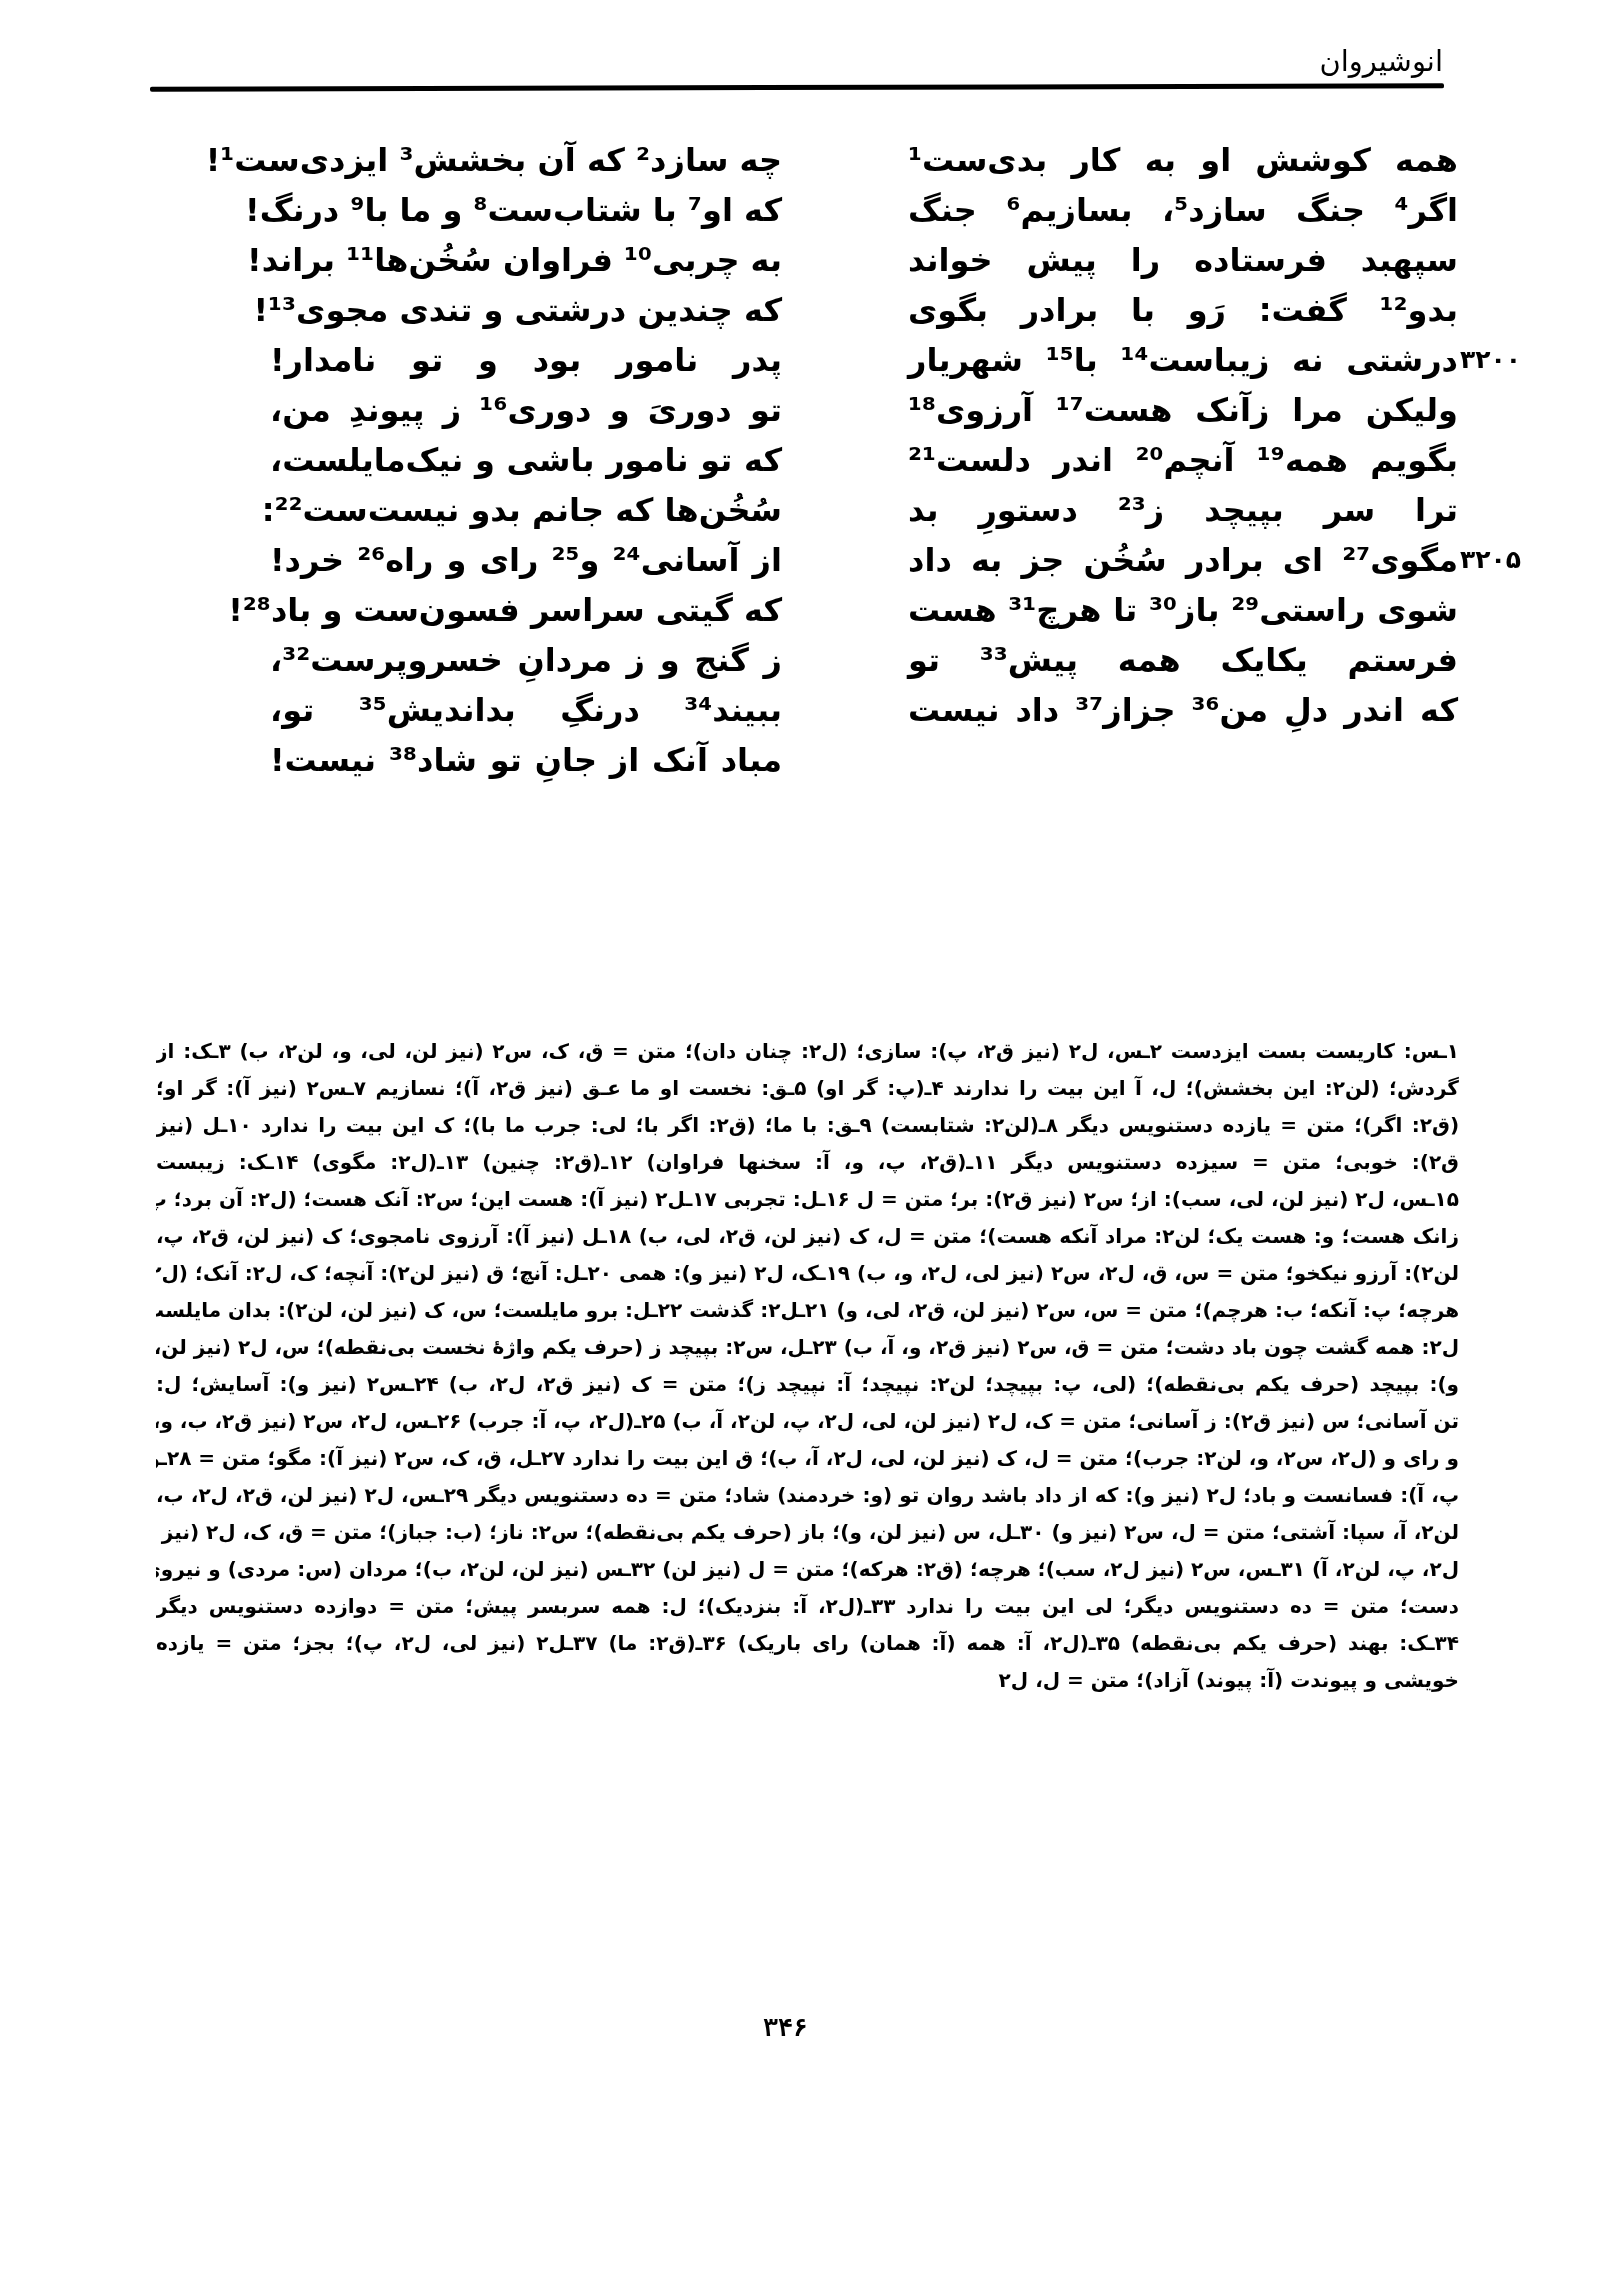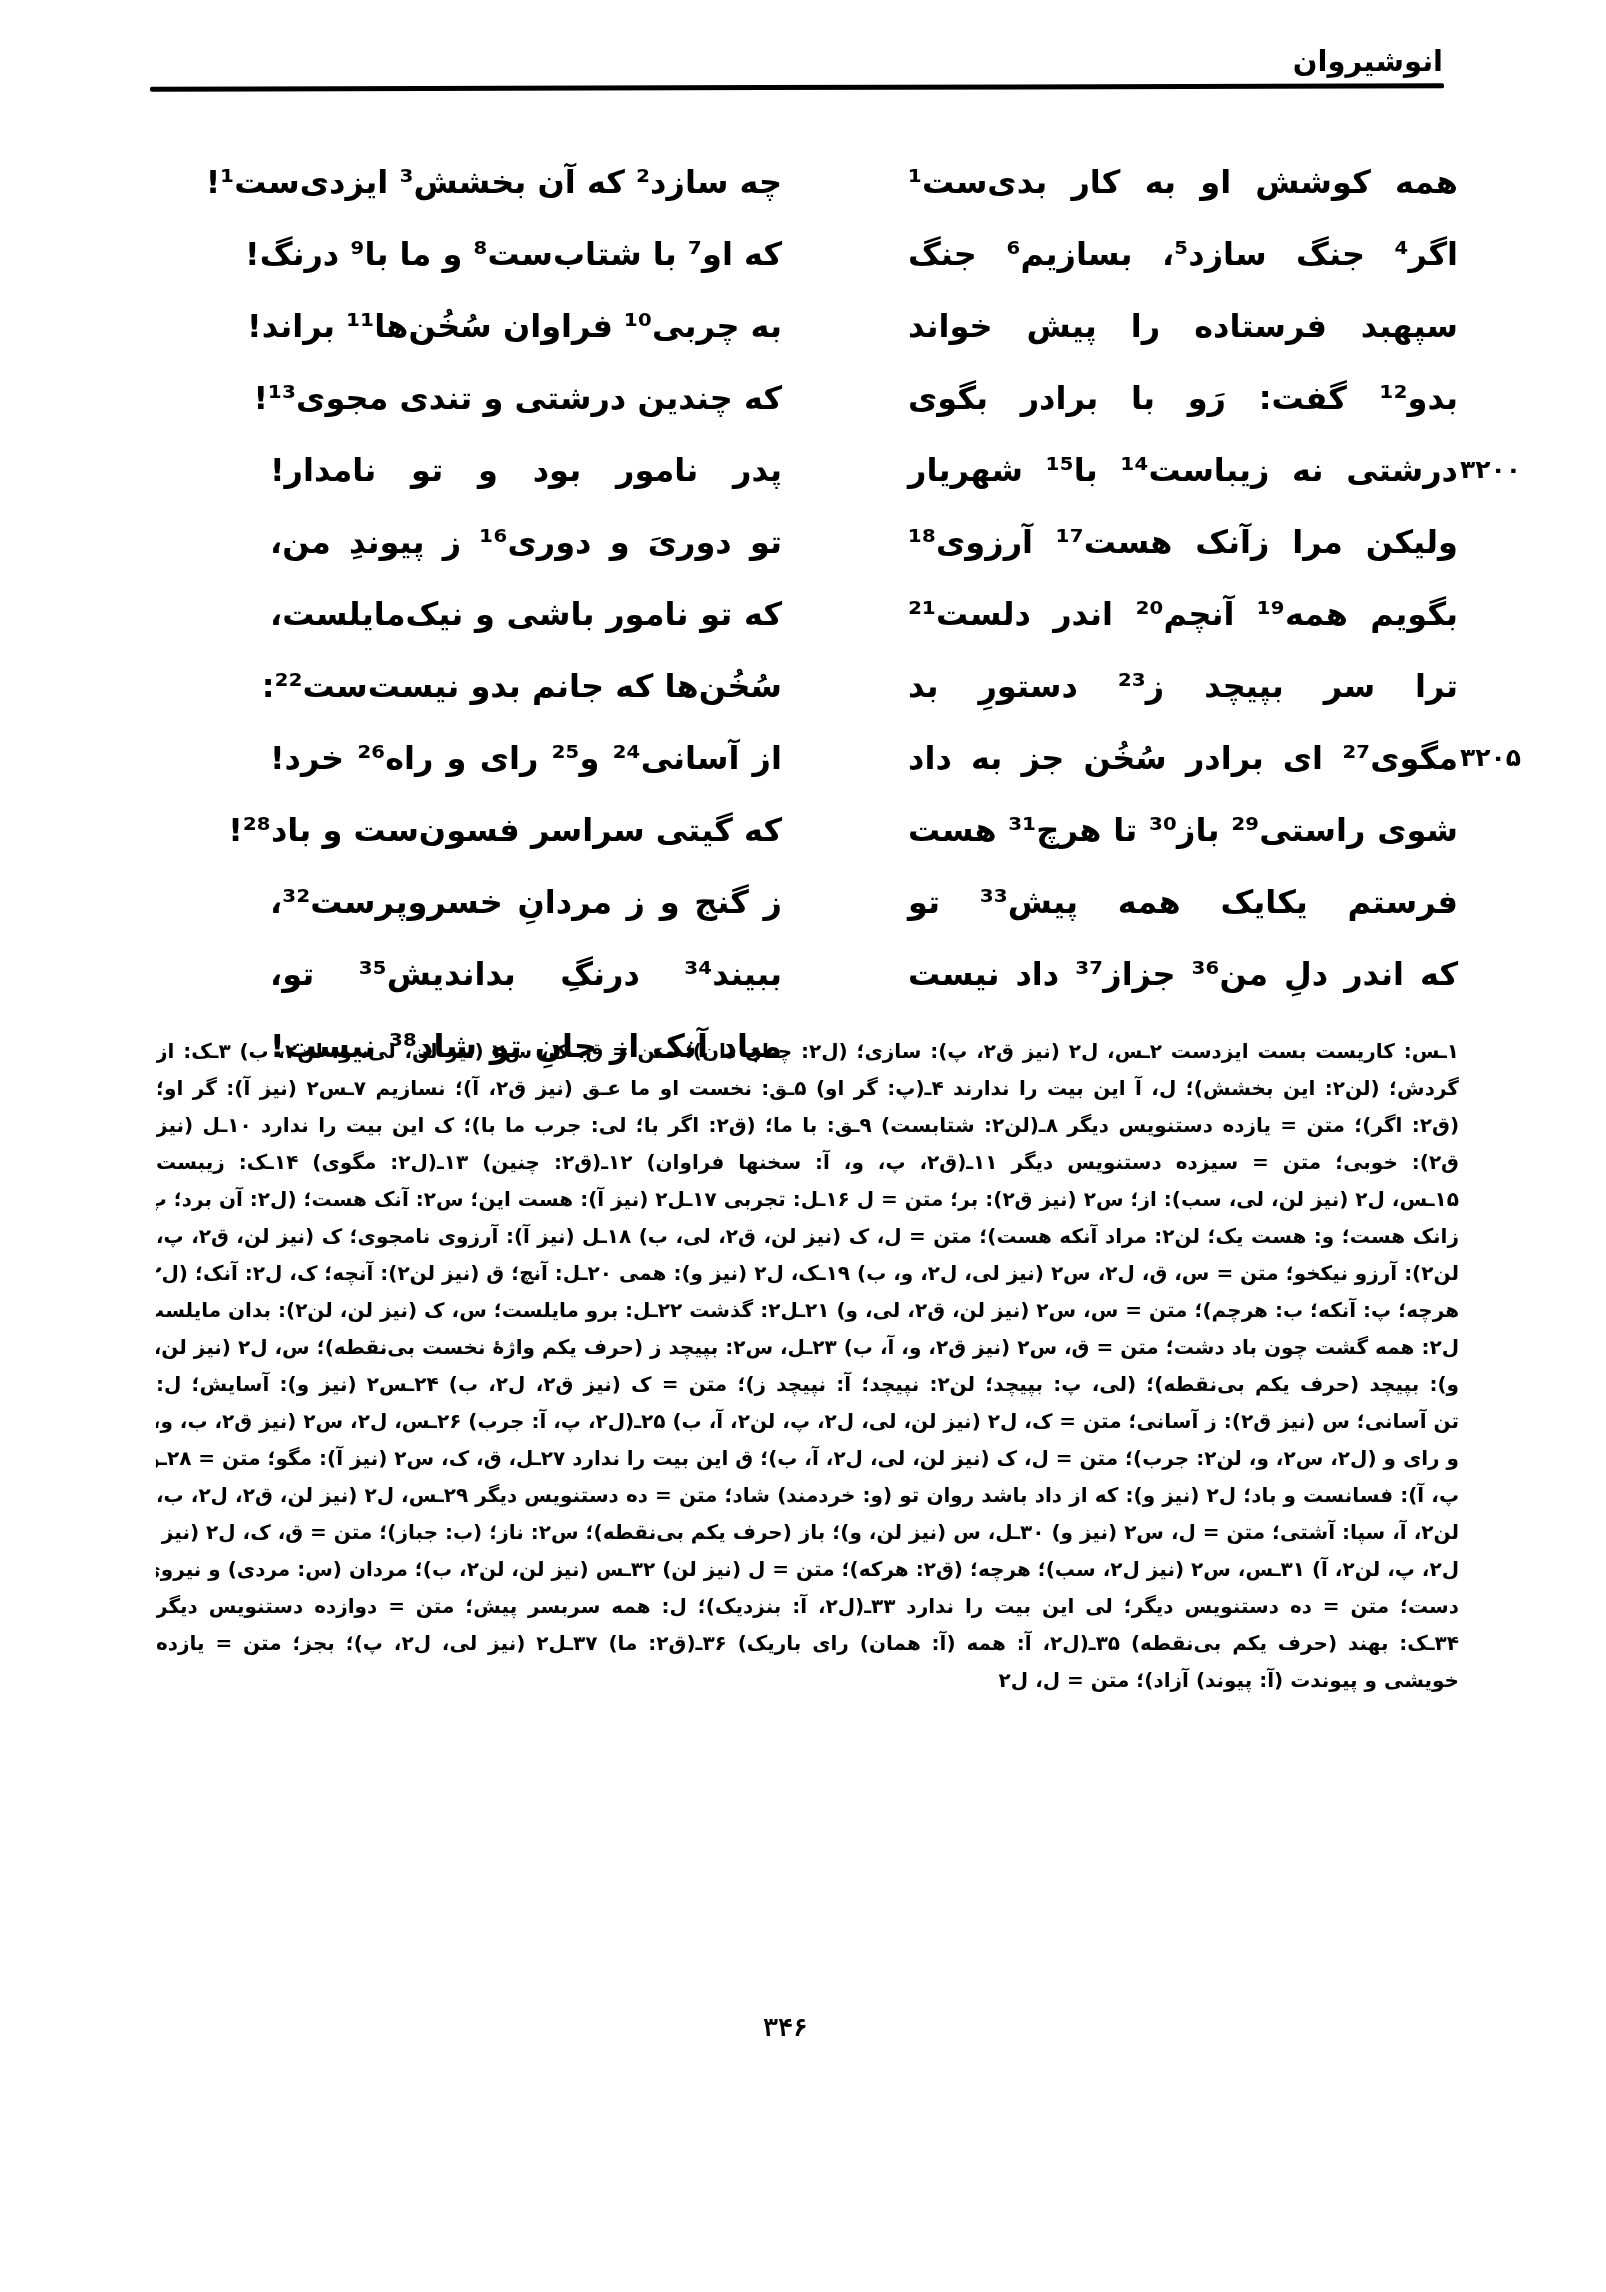--- a/index.html
+++ b/index.html
@@ -5,38 +5,37 @@
   html, body { margin: 0; padding: 0; background: #ffffff; }
   body {
     width: 1607px; height: 2292px; position: relative; overflow: hidden;
     font-family: "DejaVu Sans", sans-serif; color: #000;
   }
   .page { position: absolute; inset: 0; direction: rtl; }
 
   
   .header-title {
     position: absolute; top: 44px; left: 1337px; width: 106px;
-    font-size: 29px; font-weight: bold; text-align: right; white-space: nowrap;
+    font-size: 29px; font-weight: normal; text-align: right; white-space: nowrap;
     letter-spacing: -1px;
   }
   .header-rule {
     position: absolute; top: 85px; left: 150px; width: 1294px; height: 4.8px;
     background: #000; border-radius: 1.9px; transform: rotate(-0.15deg);
   }
 
   
   .verses { position: absolute; top: 135px; left: 270px; width: 1188px; height: 772px; }
   .col { position: absolute; top: 0; }
   .col-right { right: 0; width: 550px; }
   .col-left  { left: 0;  width: 512px; }
   .hemistich {
     height: 50px; line-height: 50px; font-size: 32px; font-weight: bold;
     white-space: nowrap; text-align: justify; text-align-last: justify;
     position: relative;
-    margin-top: 22px;
   }
   .col-right .hemistich { padding-right: 0; }
   .line-no {
     position: absolute; right: -77px; top: 0; font-size: 25px; font-weight: bold;
     direction: ltr; width: 75px; text-align: right;
   }
 
   
   .footnotes {
     position: absolute; top: 1033px; left: 156px; width: 1303px;

